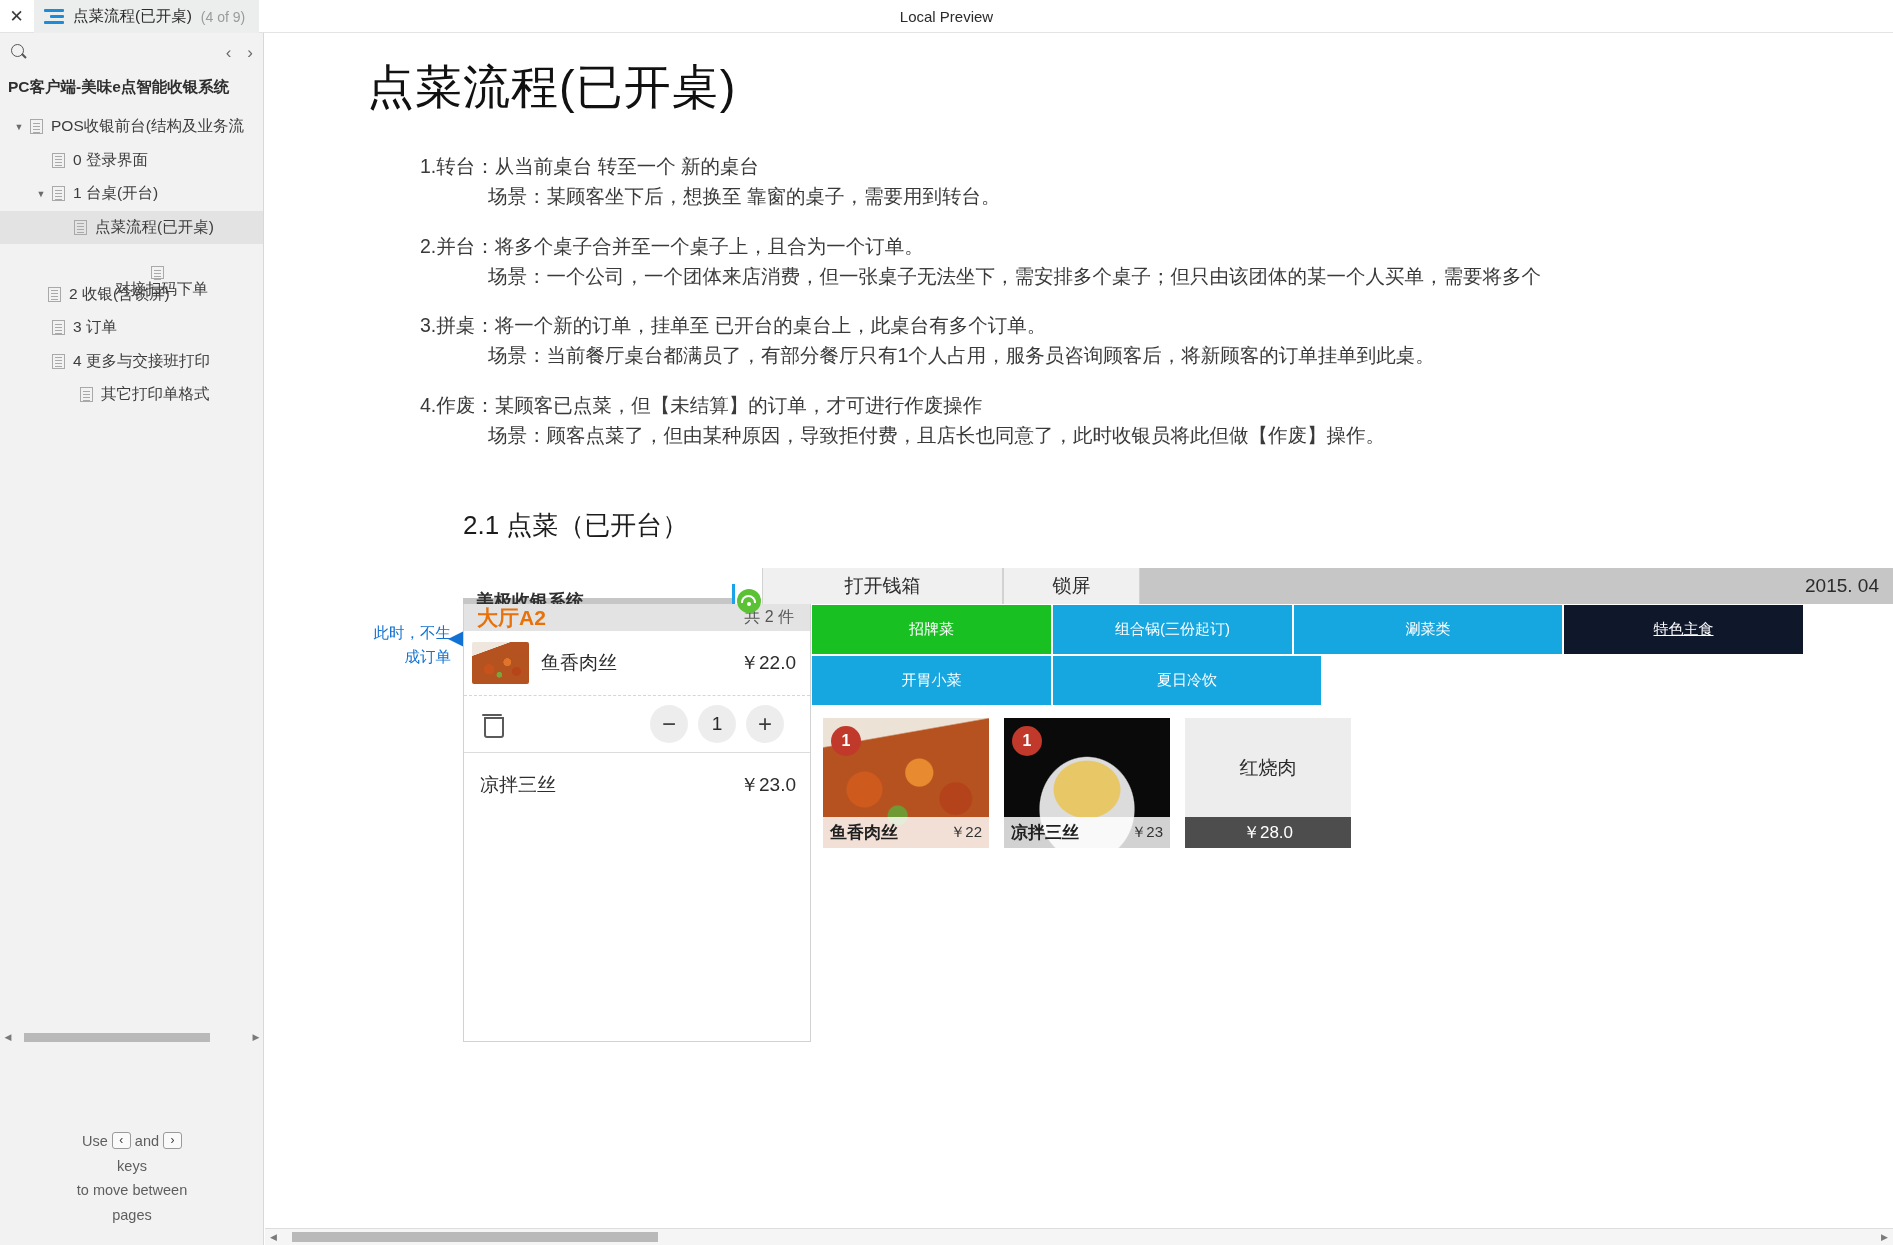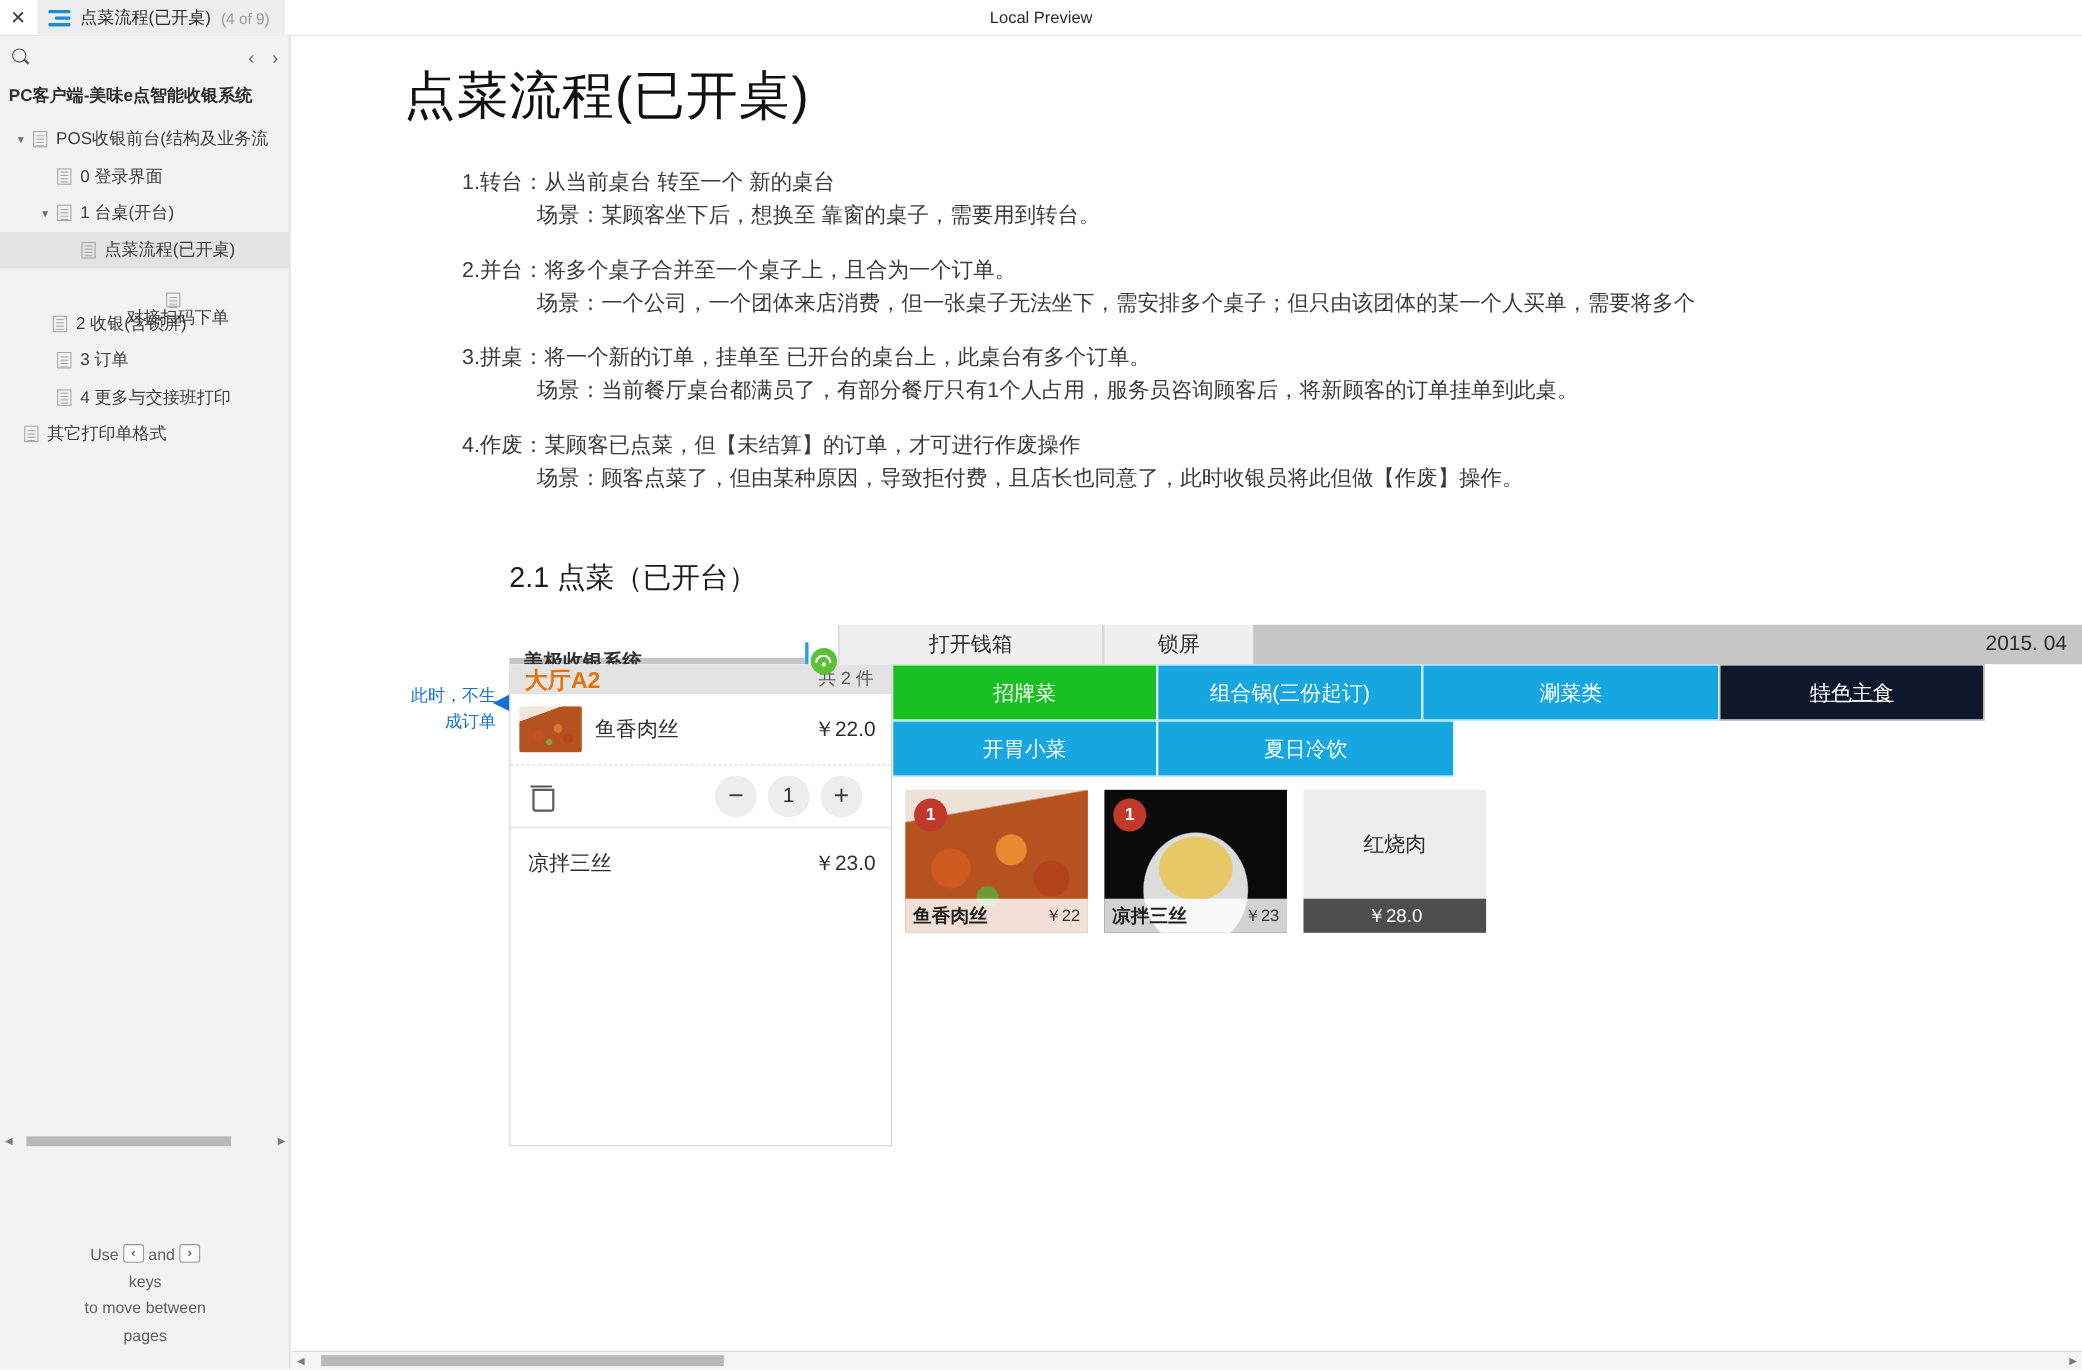--- a/index.html
+++ b/index.html
@@ -220,21 +220,21 @@
     width: 38px; height: 38px; border-radius: 50%; background: #ededed;
     display: flex; align-items: center; justify-content: center;
     font-size: 19px; color: #2b2b2b;
   }
 
   
   .menu-panel { flex: 1; background: #ffffff; }
   .cat-grid { display: flex; flex-wrap: wrap; }
   .cat-cell {
     width: 241px; height: 51px; display: flex; align-items: center;
-    justify-content: center; font-size: 19px; color: #ffffff;
+    justify-content: center; font-size: 15px; color: #ffffff;
     background: #16a6e0; border: 1px solid #ffffff; cursor: pointer;
   }
   .cat-cell.green { background: #18c022; }
   .cat-cell.wide { width: 270px; }
   .dish-grid { display: flex; gap: 15px; padding: 12px 0 0 12px; }
   .dish-card { width: 166px; position: relative; }
   .dish-photo { height: 130px; position: relative; }
   .dish-photo.a {
     background:
       radial-gradient(circle at 25% 55%, #cf5a1e 0 12%, transparent 13%),
@@ -348,21 +348,21 @@
         <div class="tree-item" style="padding-left: 30px;">
           <span class="tw"></span>
           <span class="doc-icon"></span>
           <span class="tree-label">3 订单</span>
         </div>
         <div class="tree-item" style="padding-left: 30px;">
           <span class="tw"></span>
           <span class="doc-icon"></span>
           <span class="tree-label">4 更多与交接班打印</span>
         </div>
-        <div class="tree-item" style="">
+        <div class="tree-item" style="padding-left: 30px; margin-left: 28px;">
           <span class="tw"></span>
           <span class="doc-icon"></span>
           <span class="tree-label">其它打印单格式</span>
         </div>
       </div>
 
     <div class="sb-hscroll">
       <span class="arw">◀</span>
       <span class="track">
           <span class="thumb"></span>

